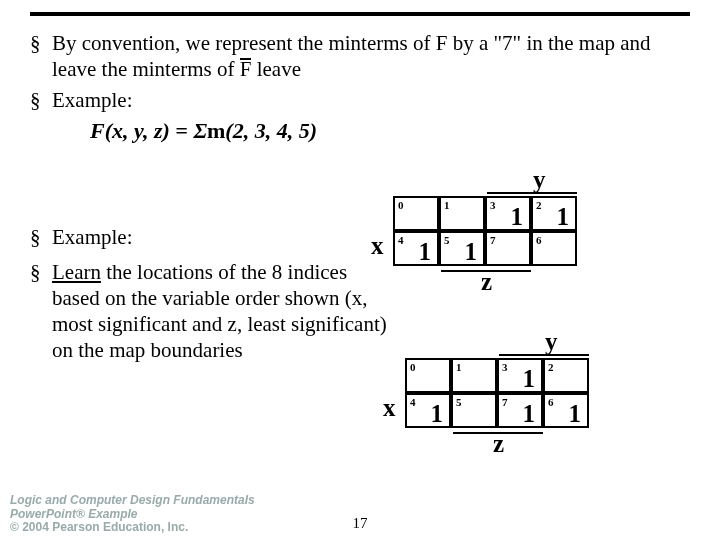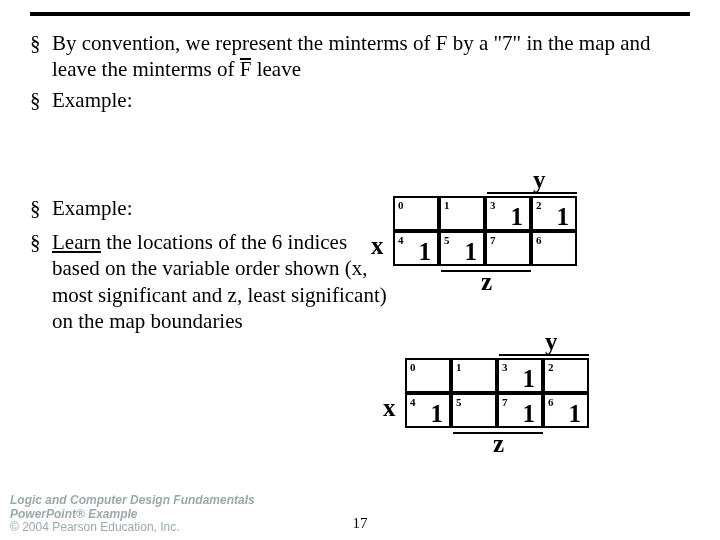--- a/index.html
+++ b/index.html
@@ -112,21 +112,21 @@
     position: absolute;
     left: 10px;
     bottom: 6px;
     font-size: 12px;
     font-style: italic;
     font-weight: bold;
     color: #9aa;
     line-height: 1.1;
     font-family: Arial, sans-serif;
   }
-  .footer .line2 { font-style: normal; font-weight: normal; }
+  .footer .line2 { font-style: normal; font-weight: bold; }
   .pagenum {
     position: absolute;
     bottom: 8px;
     left: 50%;
     transform: translateX(-50%);
     font-size: 15px;
     font-family: "Times New Roman", serif;
   }
   .underline { text-decoration: underline; }
 </style>
@@ -142,35 +142,38 @@
       <div class="btext">
         <span>By convention, we represent the minterms of F by a "7" in the map and leave the minterms of </span><span class="overline">F</span><span> leave</span>
       </div>
     </div>
 
     <div class="bullet">
       <div class="bmark">§</div>
       <div class="btext">Example:</div>
     </div>
 
+    <div class="formula">
+      <span>F(x, y, z) = </span><span>Σ</span><span class="m">m</span><span>(2, 3, 4, 5)</span>
+    </div>
 
     <div style="height:78px"></div>
 
     <div class="bullet">
       <div class="bmark">§</div>
       <div class="btext">Example:</div>
     </div>
 
 
     <div style="height:4px"></div>
 
     <div class="bullet" style="max-width:370px">
       <div class="bmark">§</div>
       <div class="btext">
-        <span class="underline">Learn</span><span> the locations of the 6 indices based on the variable order shown (x, most significant and z, least significant) on the map boundaries</span>
+        <span class="underline">Learn</span><span> the locations of the 8 indices based on the variable order shown (x, most significant and z, least significant) on the map boundaries</span>
       </div>
     </div>
   </div>
 </div>
 
 <div class="kmap-wrap" style="left:393px; top:196px;">
   <div class="axis-y" style="left:140px; top:-30px;">y</div>
   <div class="ybrace" style="left:94px; top:-4px; width:90px;"></div>
   <div class="axis-x" style="left:-22px; top:36px;">x</div>
   <div class="kmap">

